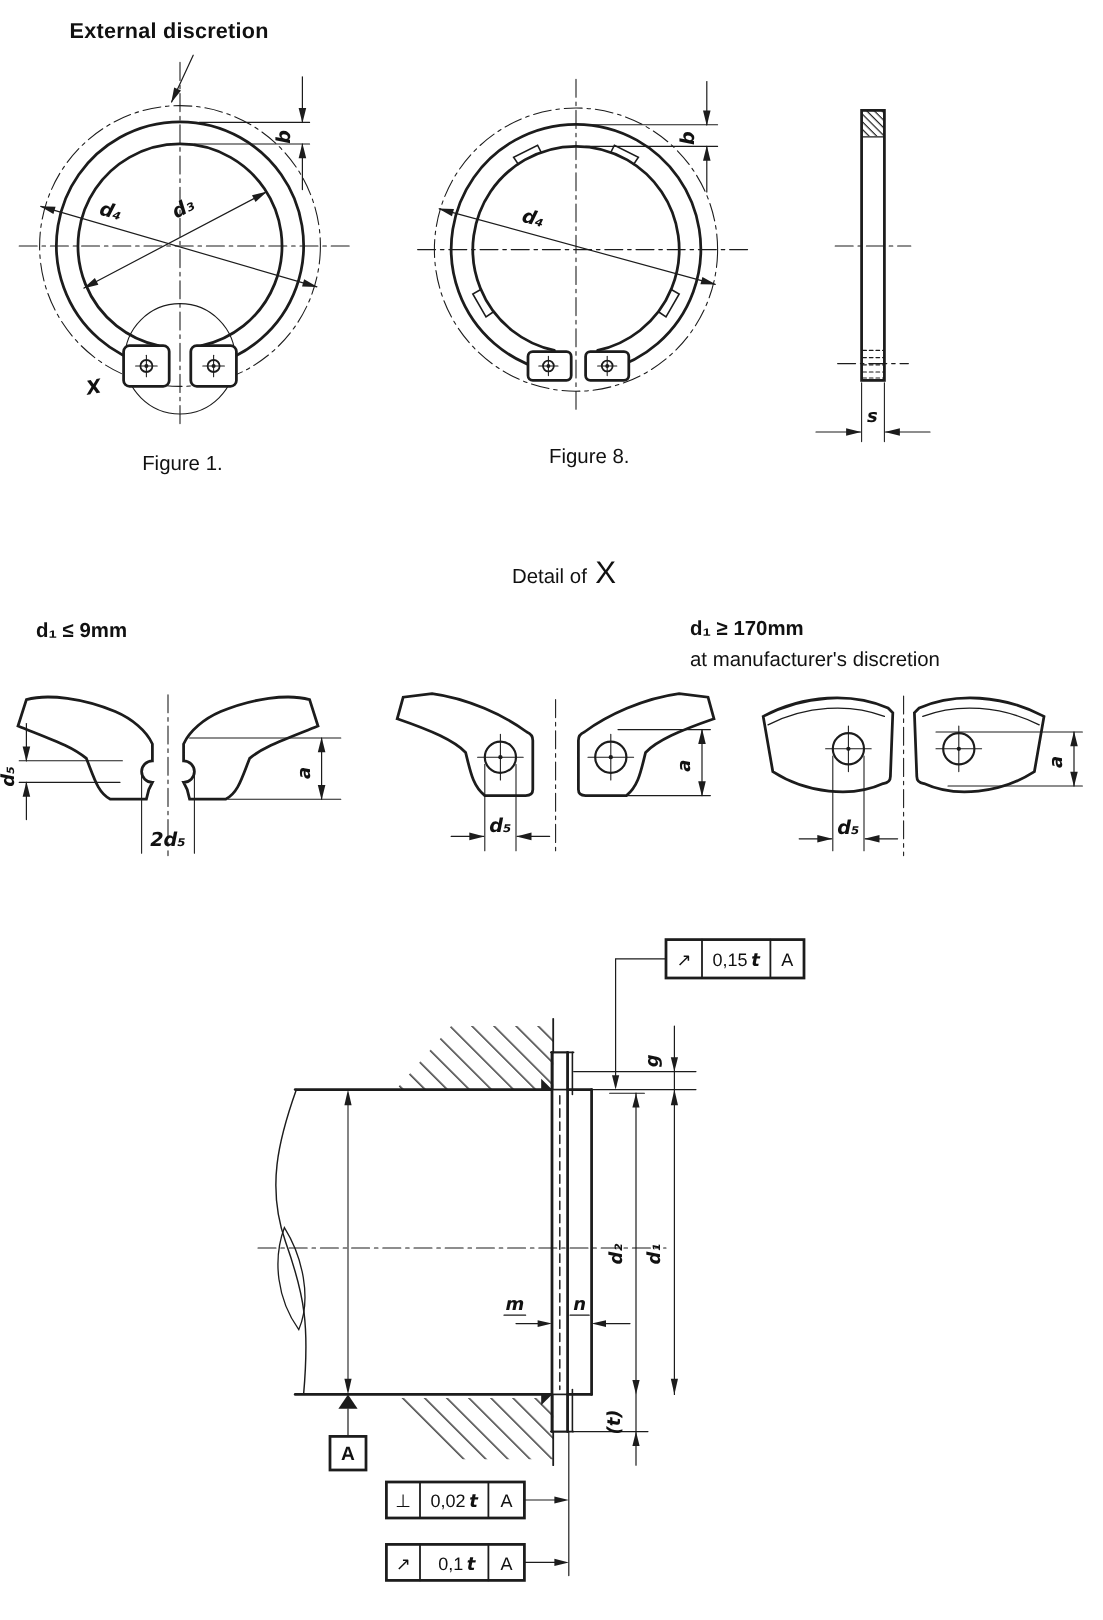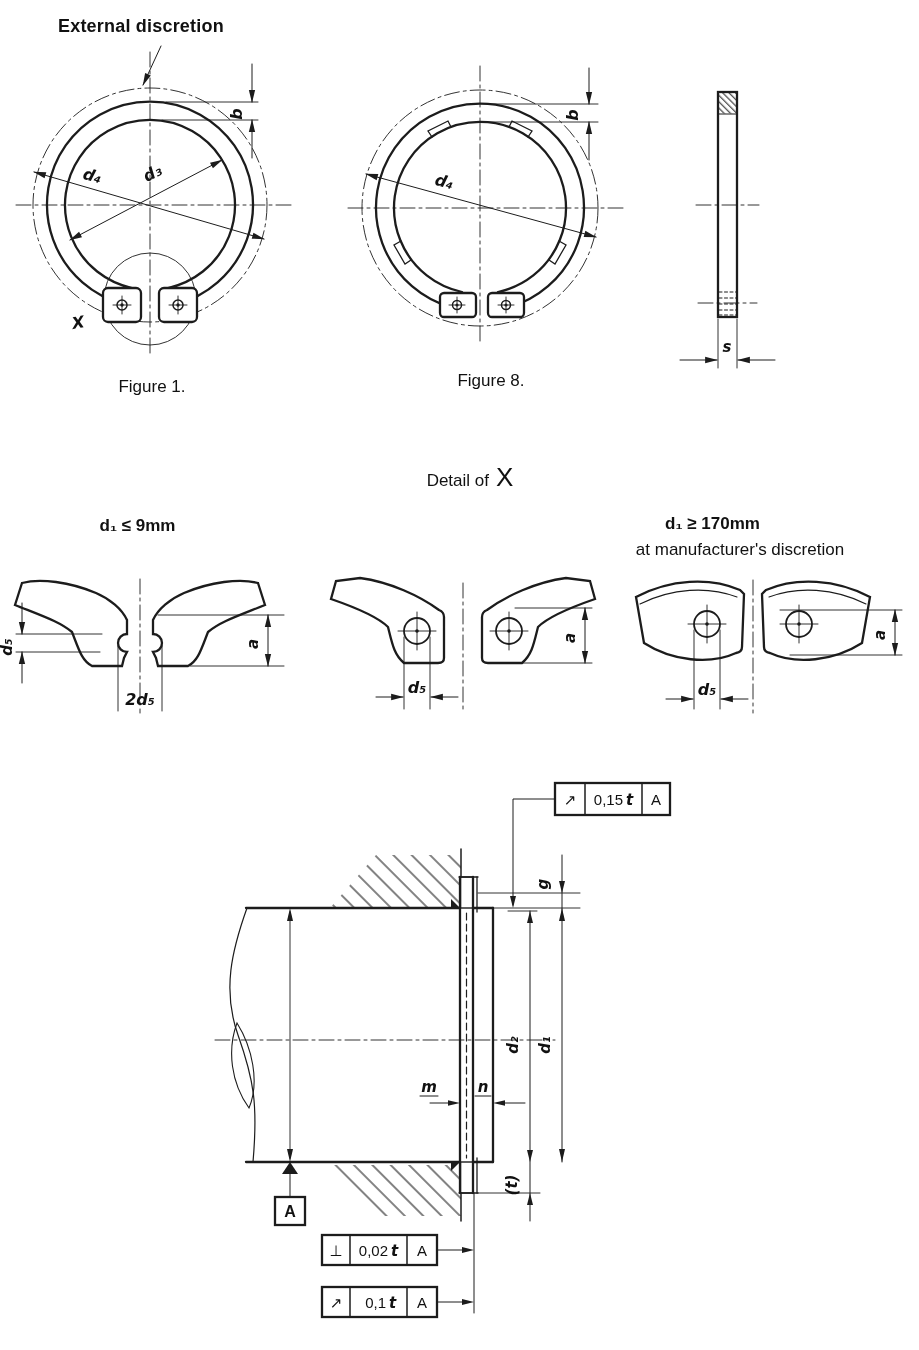--- a/index.html
+++ b/index.html
@@ -15,22 +15,22 @@
   .cl{stroke-dasharray:15 4 3 4;stroke-width:0.9}
   .dash{stroke-dasharray:7 4;stroke-width:1.2}
   .fw{fill:#fff}
   .fk{fill:#1c1c1c;stroke:none}
   text{fill:#111}
   text.d{font:italic 600 16px "DejaVu Sans",sans-serif}
   text.d2{font:italic 600 15px "DejaVu Sans",sans-serif}
   text.t{font:500 15px "Liberation Sans",sans-serif}
   text.tb{font:600 16px "Liberation Sans",sans-serif}
   .cap{font:500 17px "Liberation Sans",sans-serif;text-align:center}
-  .lbl{font:700 17px "Liberation Sans",sans-serif;text-align:center}
-  .note{font:400 17px "Liberation Sans",sans-serif;text-align:center}
+  .lbl{font:700 17px "Liberation Sans",sans-serif;text-align:left}
+  .note{font:400 17px "Liberation Sans",sans-serif;}
   .hdr{display:flex;align-items:baseline;justify-content:center;gap:7px}
   .hdr .h1{font:500 17px "Liberation Sans",sans-serif}
   .hdr .h2{font:500 26px "Liberation Sans",sans-serif}
   .ec{font:700 18px "Liberation Sans",sans-serif;letter-spacing:.2px}
 </style>
 </head>
 <body>
 
 <div id="page">
 

